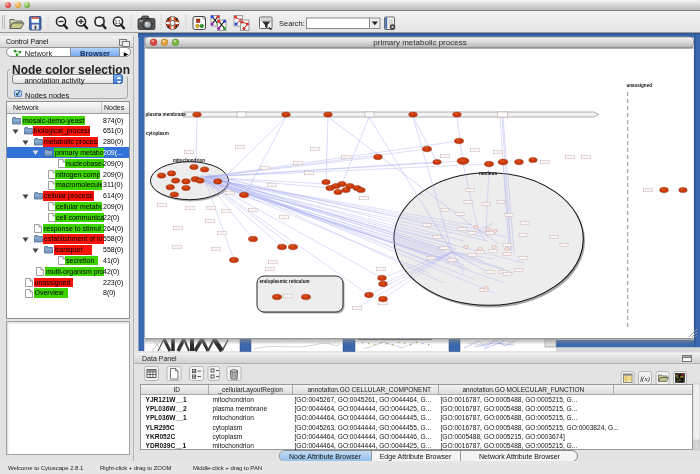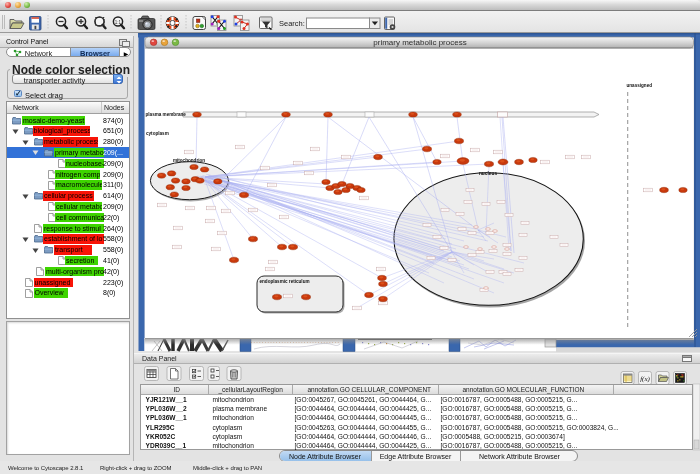--- a/index.html
+++ b/index.html
@@ -164,27 +164,27 @@
     <div class="seg" style="left:112px;width:13px;border-left:1px solid #8e8e8e;color:#000;font-size:6px;padding-top:2px">▶</div>
   </div>
   <svg class="abs" style="left:13px;top:12.5px" width="10" height="8">
       <circle cx="2" cy="2" r="1.3" fill="#2a9a2a"></circle>
       <circle cx="7" cy="3" r="1.3" fill="#2a9a2a"></circle>
       <circle cx="4" cy="6" r="1.3" fill="#2a9a2a"></circle>
       <path d="M2,2L7,3L4,6z" fill="none" stroke="#2a9a2a" stroke-width="0.6"></path>
     </svg>
   <div id="ncsbox"></div>
     <div id="ncslab">Node color selection</div>
-  <div id="dropdown">transporter activity</div>
+  <div id="dropdown">annotation activity</div>
   <div id="spinner"><svg width="10" height="10">
         <path d="M5,1.5 L7.5,4 L2.5,4 z" fill="#fff"></path>
         <path d="M5,8.5 L7.5,6 L2.5,6 z" fill="#fff"></path>
       </svg></div>
   <div id="cbx">✓</div>
-    <div id="cbxlab">Select drag</div>
+    <div id="cbxlab">Nodes nodes</div>
   <div id="tree">
     <div id="treehead">
         <span style="position:absolute;left:6px;top:1.5px">Network</span>
         <span style="position:absolute;left:97px;top:1.5px">Nodes</span>
         <div class="vline" style="left:94px;height:11px"></div>
       </div>
     <div class="trow" style="top:13.0px;">
         <svg style="position:absolute;left:5.0px;top:1.5px" width="9" height="8">
           <path d="M0.5,2 L0.5,7 L8.5,7 L8.5,1.5 L4.5,1.5 L3.5,0.5 L1,0.5 z" fill="#7d9cc2" stroke="#4a688e" stroke-width="0.8"></path>
           <path d="M0.5,3.2 L8.5,3.2" stroke="#8fb2d8" stroke-width="1.2"></path>

